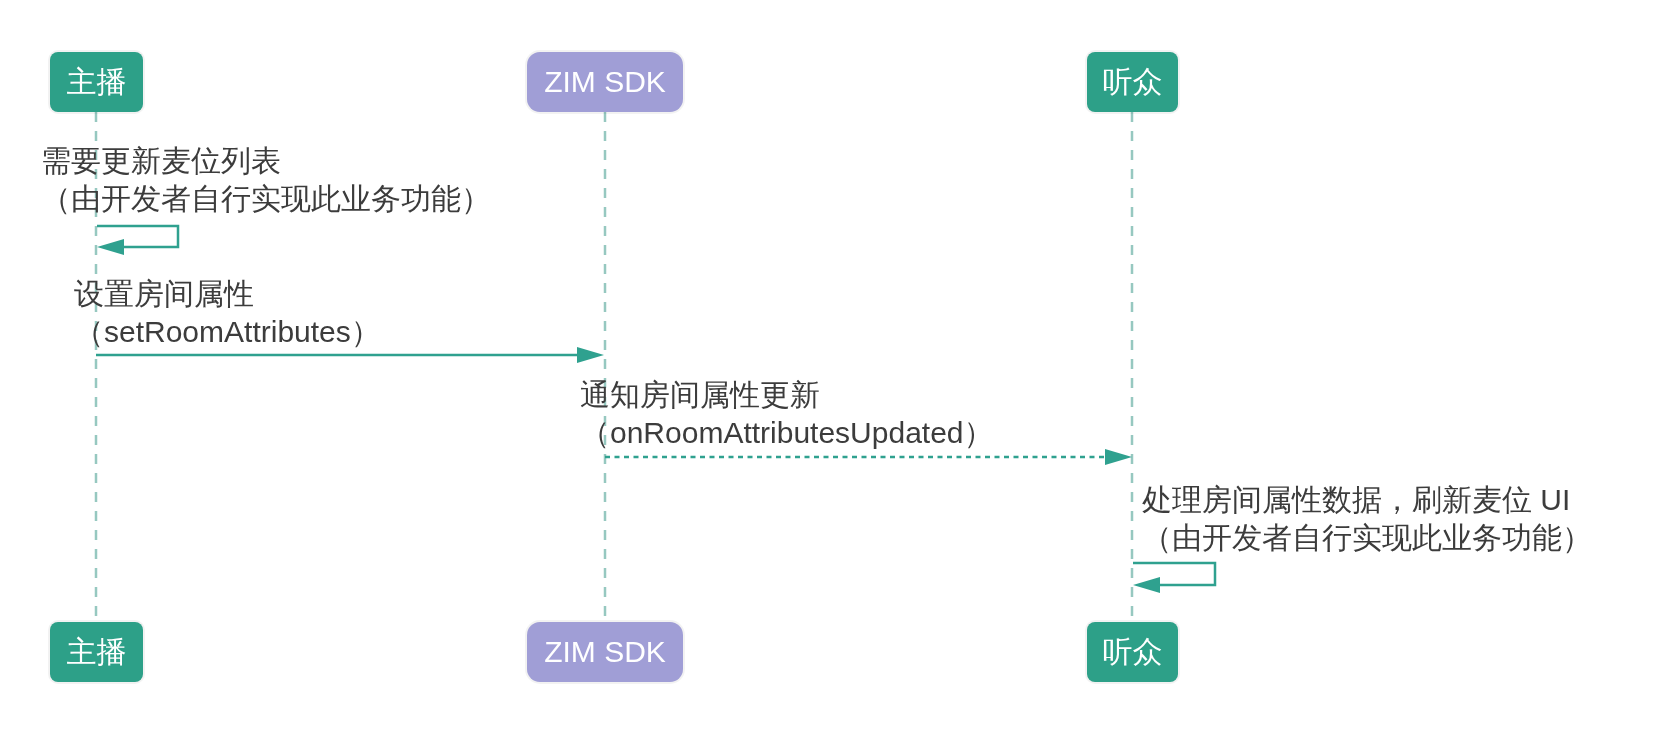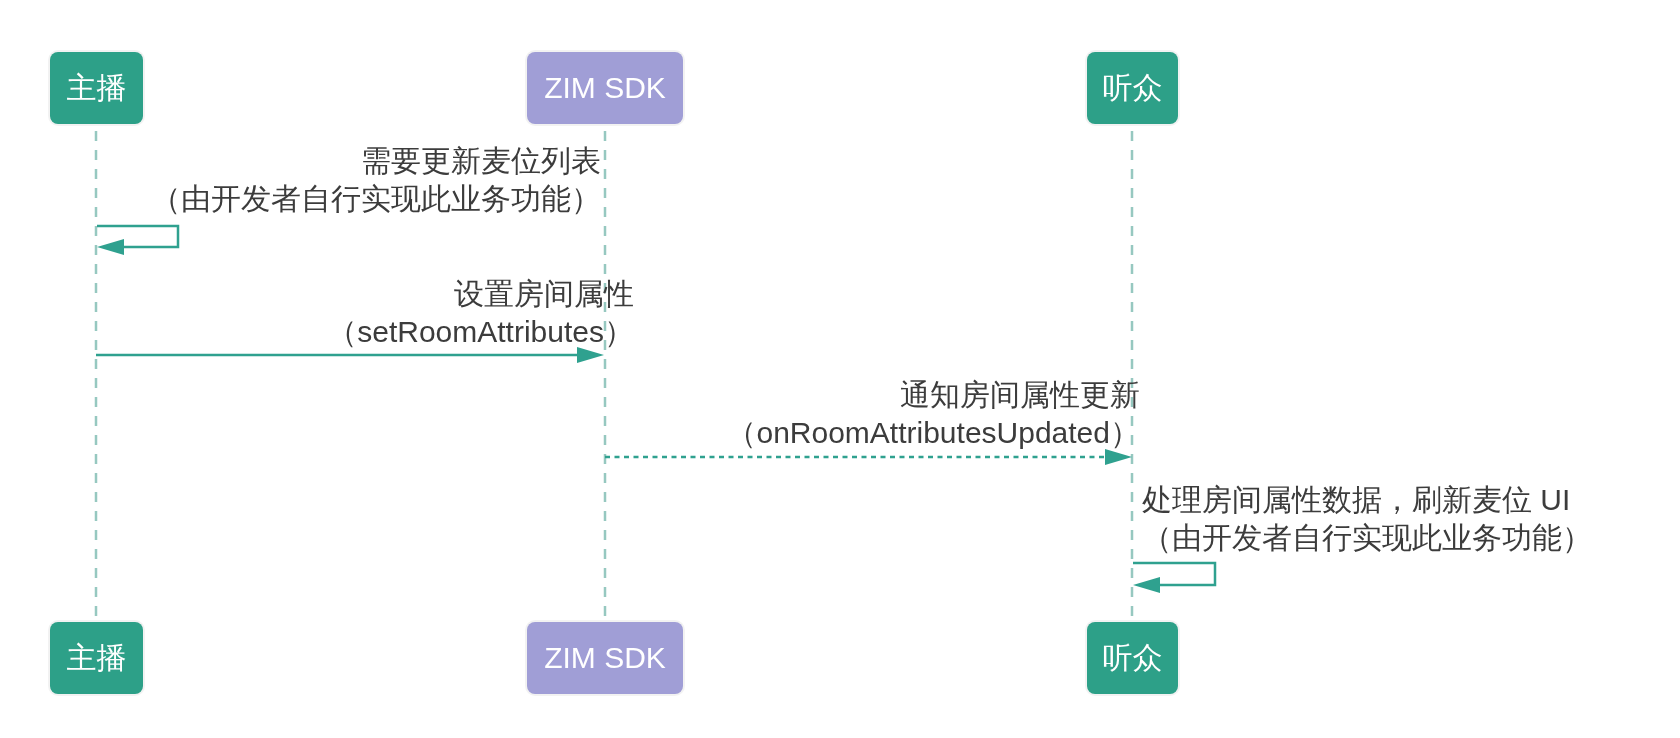--- a/index.html
+++ b/index.html
@@ -10,41 +10,41 @@
     font-family:"Liberation Sans","DejaVu Sans",sans-serif;
     overflow:hidden;
   }
   svg.overlay{position:absolute;left:0;top:0;}
   .lifeline{stroke:#96C8C0;stroke-width:2.5;stroke-dasharray:10 9;fill:none;}
   .msgline{stroke:#2FA18F;stroke-width:2.5;fill:none;}
   .dotted{stroke-dasharray:5 4.5;}
   .head{fill:#2FA18F;stroke:none;}
   .actor{
     position:absolute;
-    height:72px;
+    height:60px;
     border-radius:8px;
     display:flex;align-items:center;justify-content:center;
     color:#ffffff;
     font-size:30px;
     box-shadow:0 0 0 2px rgba(0,0,0,0.05);
     white-space:nowrap;
   }
   .actor.green{background:#2DA088;}
   .actor.purple{background:#A09ED6;}
   .a-host{left:50px;width:93px;}
-  .a-sdk{left:527px;width:156px;}
+  .a-sdk{left:527px;width:156px;border-radius:13px;}
   .a-aud{left:1087px;width:91px;}
   .row-top{top:52px;}
   .row-bottom{top:622px;}
   .msg{
     position:absolute;
     color:#3C3C3C;
     font-size:30px;
     line-height:38px;
-    text-align:right;
+    text-align:left;
     white-space:nowrap;
   }
   .m1{left:41px;top:142px;width:560px;}
   .m2{left:74px;top:275px;width:560px;}
   .m3{left:580px;top:376px;width:560px;}
   .m4{left:1142px;top:481px;width:540px;text-align:left;}
 </style>
 </head>
 <body>
 

